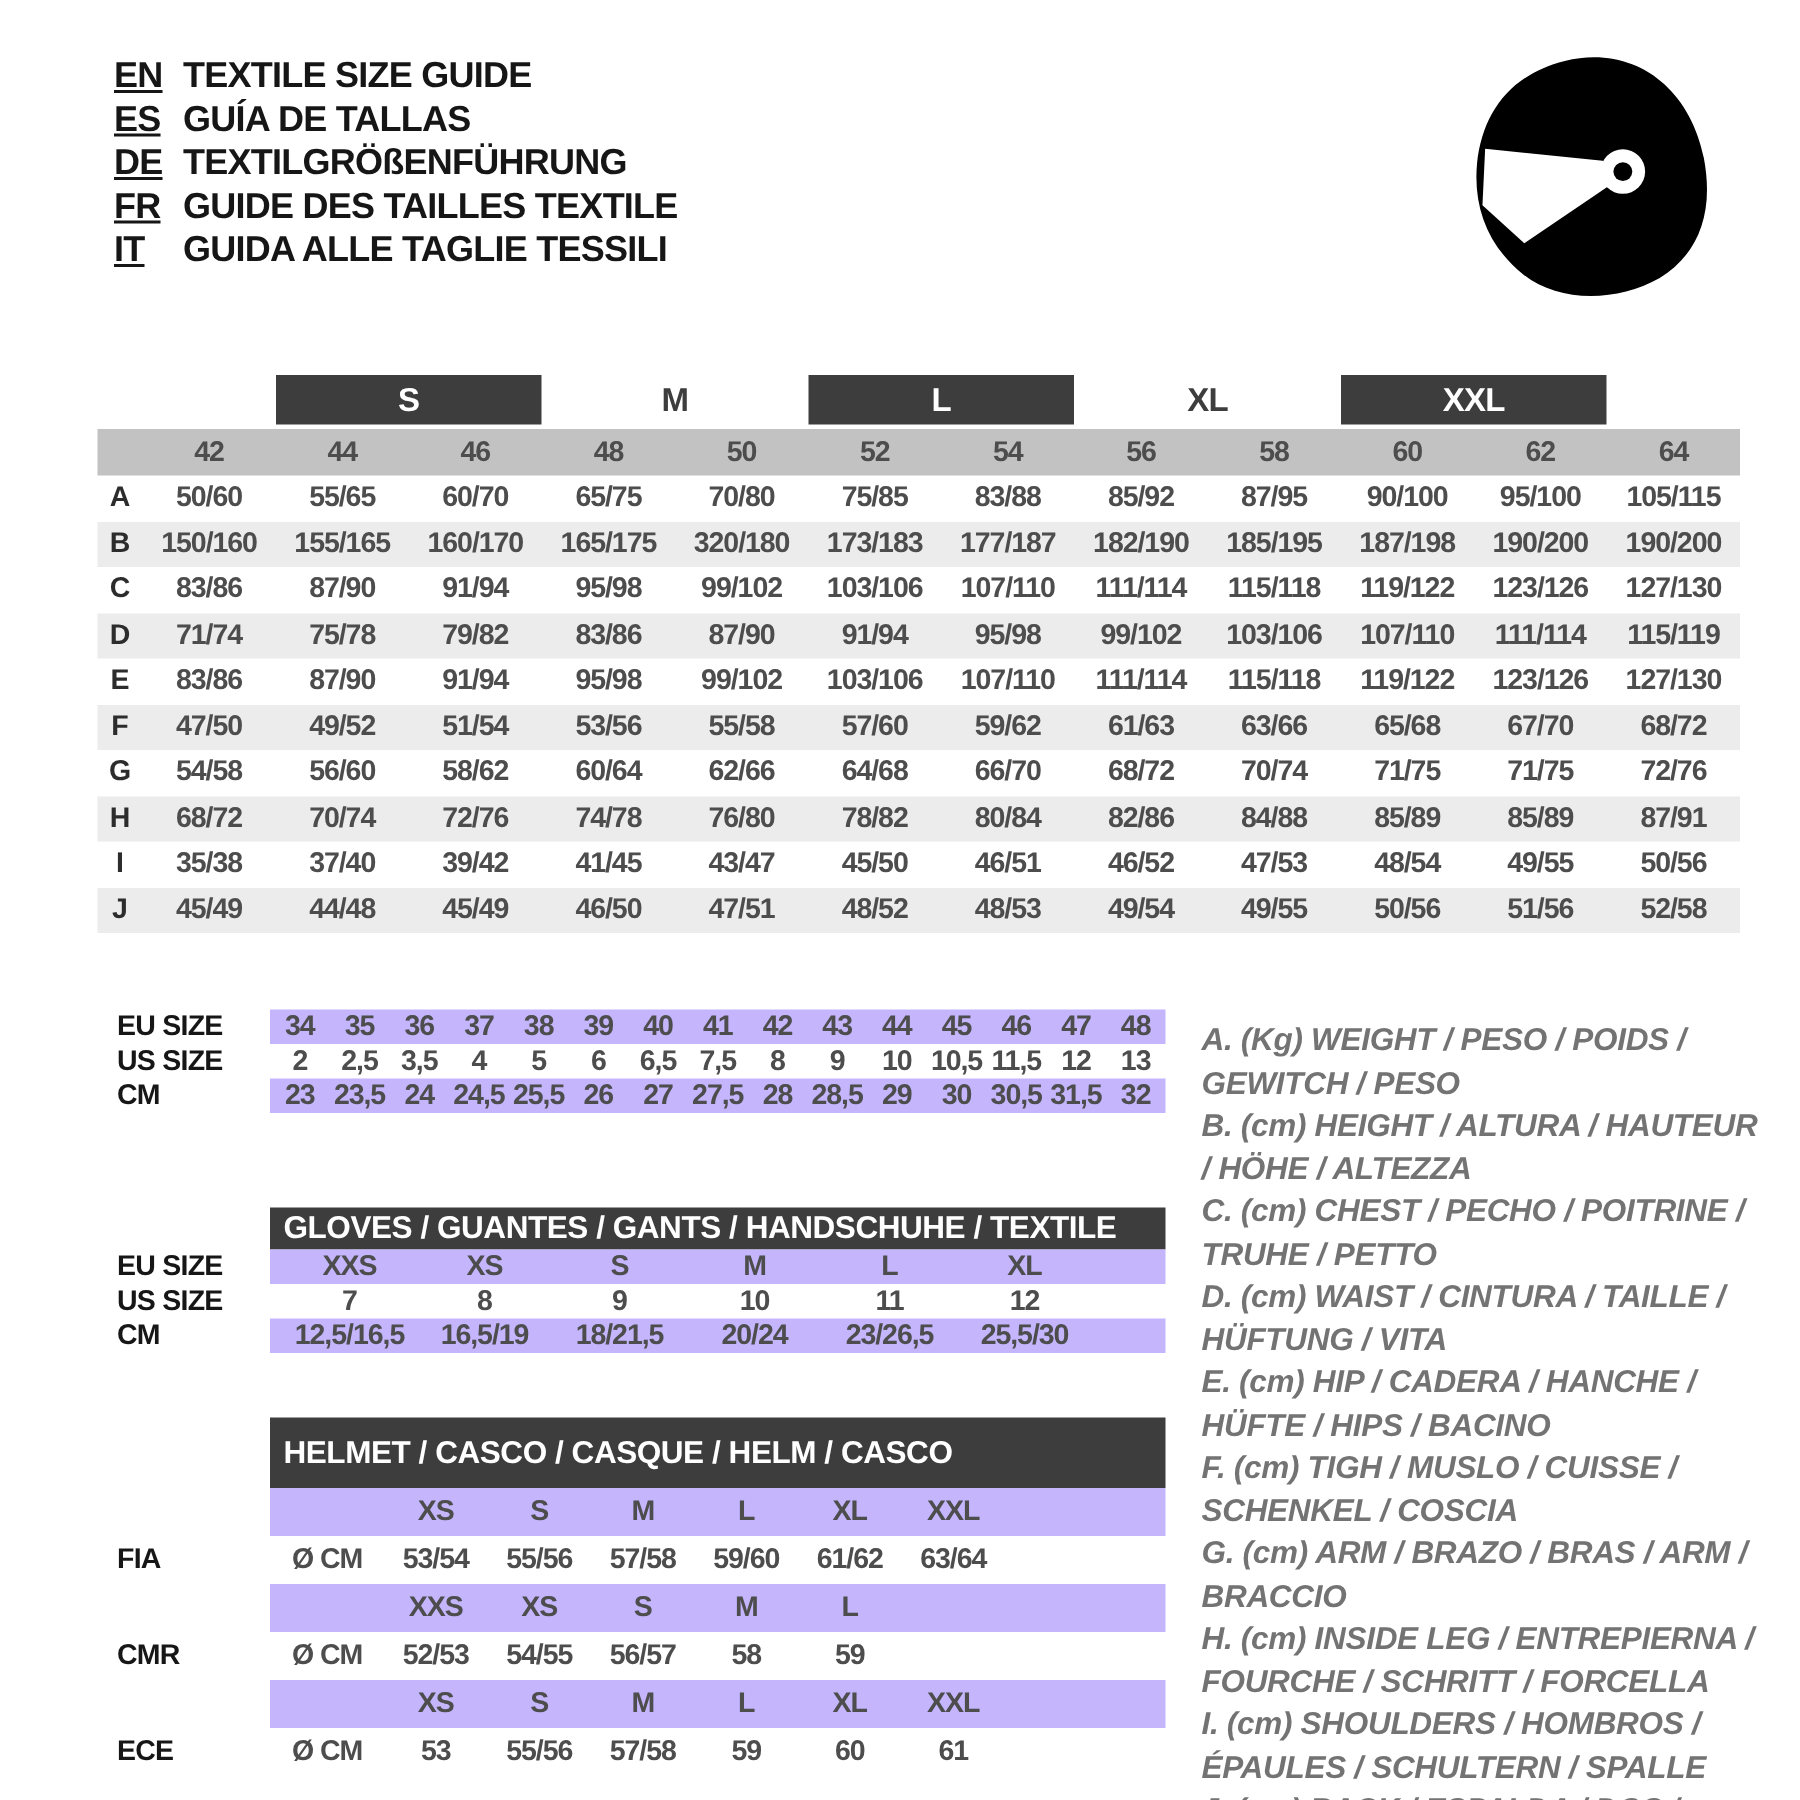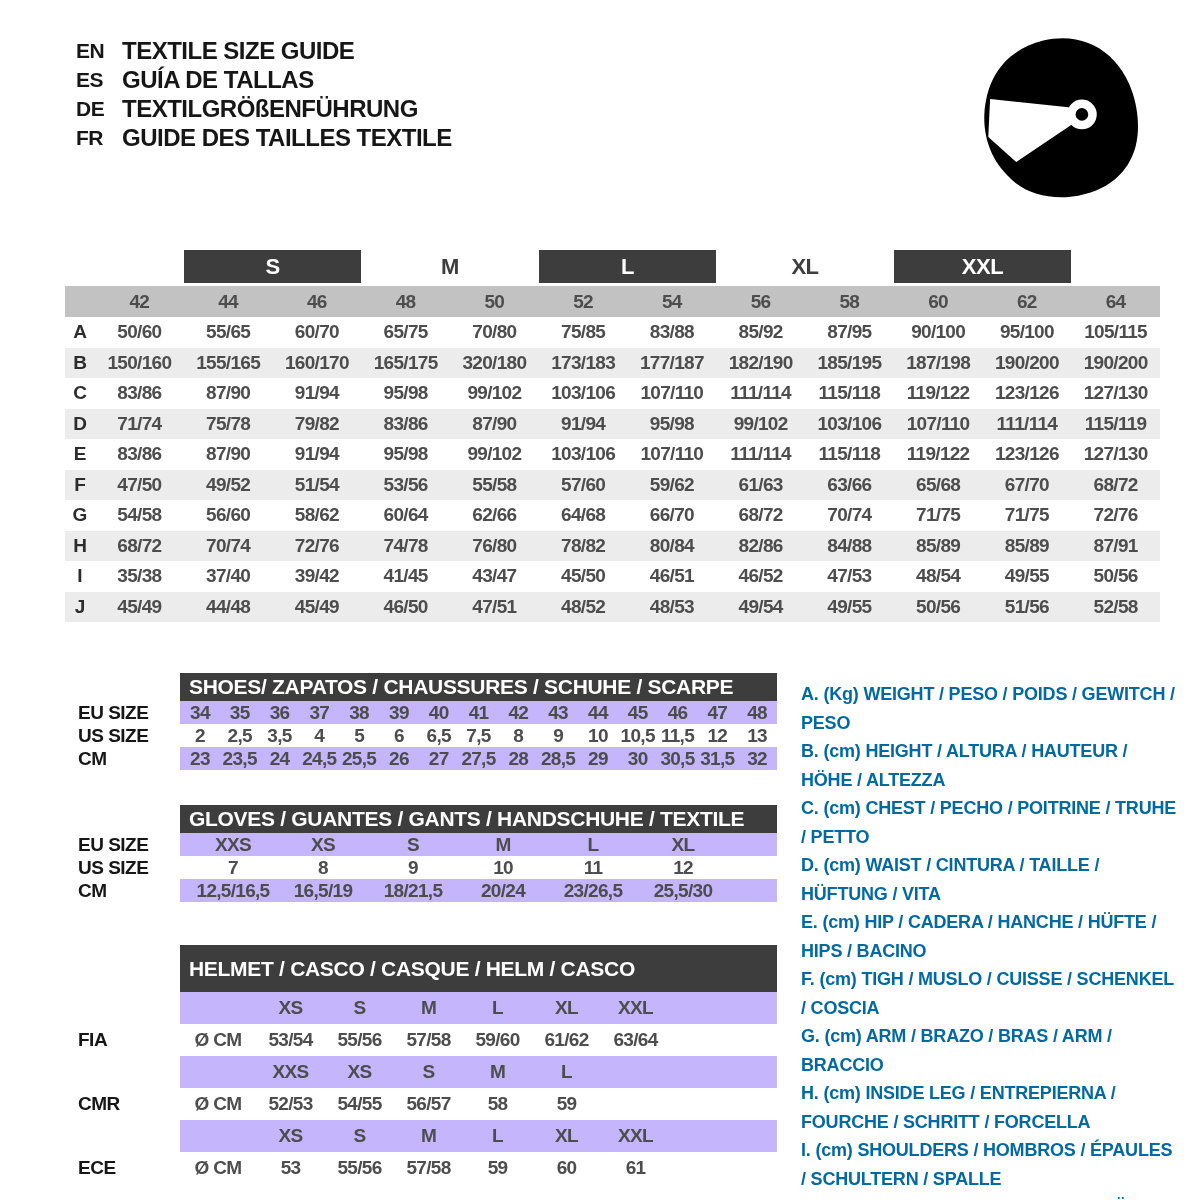--- a/index.html
+++ b/index.html
@@ -3,21 +3,21 @@
 <meta charset="utf-8">
 <style>
   * { margin:0; padding:0; box-sizing:border-box; }
   html,body { width:1200px; height:1200px; background:#fff;
     font-family:"Liberation Sans", sans-serif; }
   .page { position:relative; width:1200px; height:1200px; background:#fff; overflow:hidden; }
 
   
   .langs { position:absolute; left:76px; top:36px; }
   .lang-row { display:flex; height:29px; align-items:center; }
-  .lang-code { width:46px; font-weight:700; font-size:21px; color:#161616; letter-spacing:-0.5px; }
+  .lang-code { width:46px; font-weight:700; font-size:24px; color:#161616; letter-spacing:-0.5px;text-decoration:underline; }
   .lang-title { font-weight:700; font-size:24px; color:#161616; letter-spacing:-0.5px; white-space:nowrap; }
 
   .helmet-logo { position:absolute; right:46px; top:28px; width:182px; height:180px; }
 
   
   .textile { position:absolute; left:65px; top:250px; width:1095px; }
   .band { display:grid; grid-template-columns:30px repeat(12, 1fr); }
   .group-band { height:33px; margin-bottom:3px; }
   .sg { display:flex; align-items:center; justify-content:center;
         font-weight:700; font-size:22px; color:#3d3d3d; letter-spacing:-0.5px; }
@@ -41,22 +41,22 @@
   .strip { width:597px; display:grid; }
   .strip.striped { background:#c4b5fd; }
   .shoes-grid  { grid-template-columns:repeat(15, 1fr); }
   .gloves-grid { grid-template-columns:repeat(6, 90px); padding-left:8px; }
   .helmet-grid { grid-template-columns:76px repeat(6, 69px); }
   .helmet-rows .bt-row { height:32px; }
   .bt-bar.helmet-bar { height:47px; }
 
   
   .legend { position:absolute; left:801px; top:680px; width:376px; }
-  .legend-item { font-weight:700; font-size:18px; line-height:28.5px;
-        color:#0369a1; letter-spacing:-0.2px; }
+  .legend-item { font-weight:700; font-size:21px; line-height:28.5px;
+        color:#737373; letter-spacing:-0.2px;font-style:italic; }
 </style>
 </head>
 <body>
 
 <div class="page">
 
   <div class="langs">
       <div class="lang-row">
         <div class="lang-code">EN</div>
         <div class="lang-title">TEXTILE SIZE GUIDE</div>
@@ -65,20 +65,24 @@
         <div class="lang-code">ES</div>
         <div class="lang-title">GUÍA DE TALLAS</div>
       </div>
       <div class="lang-row">
         <div class="lang-code">DE</div>
         <div class="lang-title">TEXTILGRÖßENFÜHRUNG</div>
       </div>
       <div class="lang-row">
         <div class="lang-code">FR</div>
         <div class="lang-title">GUIDE DES TAILLES TEXTILE</div>
+      </div>
+      <div class="lang-row">
+        <div class="lang-code">IT</div>
+        <div class="lang-title">GUIDA ALLE TAGLIE TESSILI</div>
       </div>
     </div>
 
   <svg class="helmet-logo" viewBox="0 0 200 200" aria-hidden="true">
     <path d="M78 14 C128 2 170 32 181 86 C189 128 176 158 148 175 C116 193 73 193 47 172 C21 151 10 122 13 90 C17 52 38 24 78 14 Z" fill="#000"></path>
     <polygon points="19,79 106,88 119,101 48,149 17,121" fill="#fff"></polygon>
     <circle cx="121" cy="96" r="16.5" fill="#fff"></circle>
     <circle cx="121" cy="96" r="7" fill="#000"></circle>
   </svg>
 
@@ -253,21 +257,20 @@
           <div class="t-cell">49/54</div>
           <div class="t-cell">49/55</div>
           <div class="t-cell">50/56</div>
           <div class="t-cell">51/56</div>
           <div class="t-cell">52/58</div>
         </div>
       </div>
   </div>
 
   <div class="btable" style="top:673px;">
-    <div class="bt-bar">SHOES/ ZAPATOS / CHAUSSURES / SCHUHE / SCARPE</div>
     <div>
         <div class="bt-row">
           <div class="bt-label">EU SIZE</div>
           <div class="strip shoes-grid striped">
             <div class="v">34</div>
             <div class="v">35</div>
             <div class="v">36</div>
             <div class="v">37</div>
             <div class="v">38</div>
             <div class="v">39</div>

